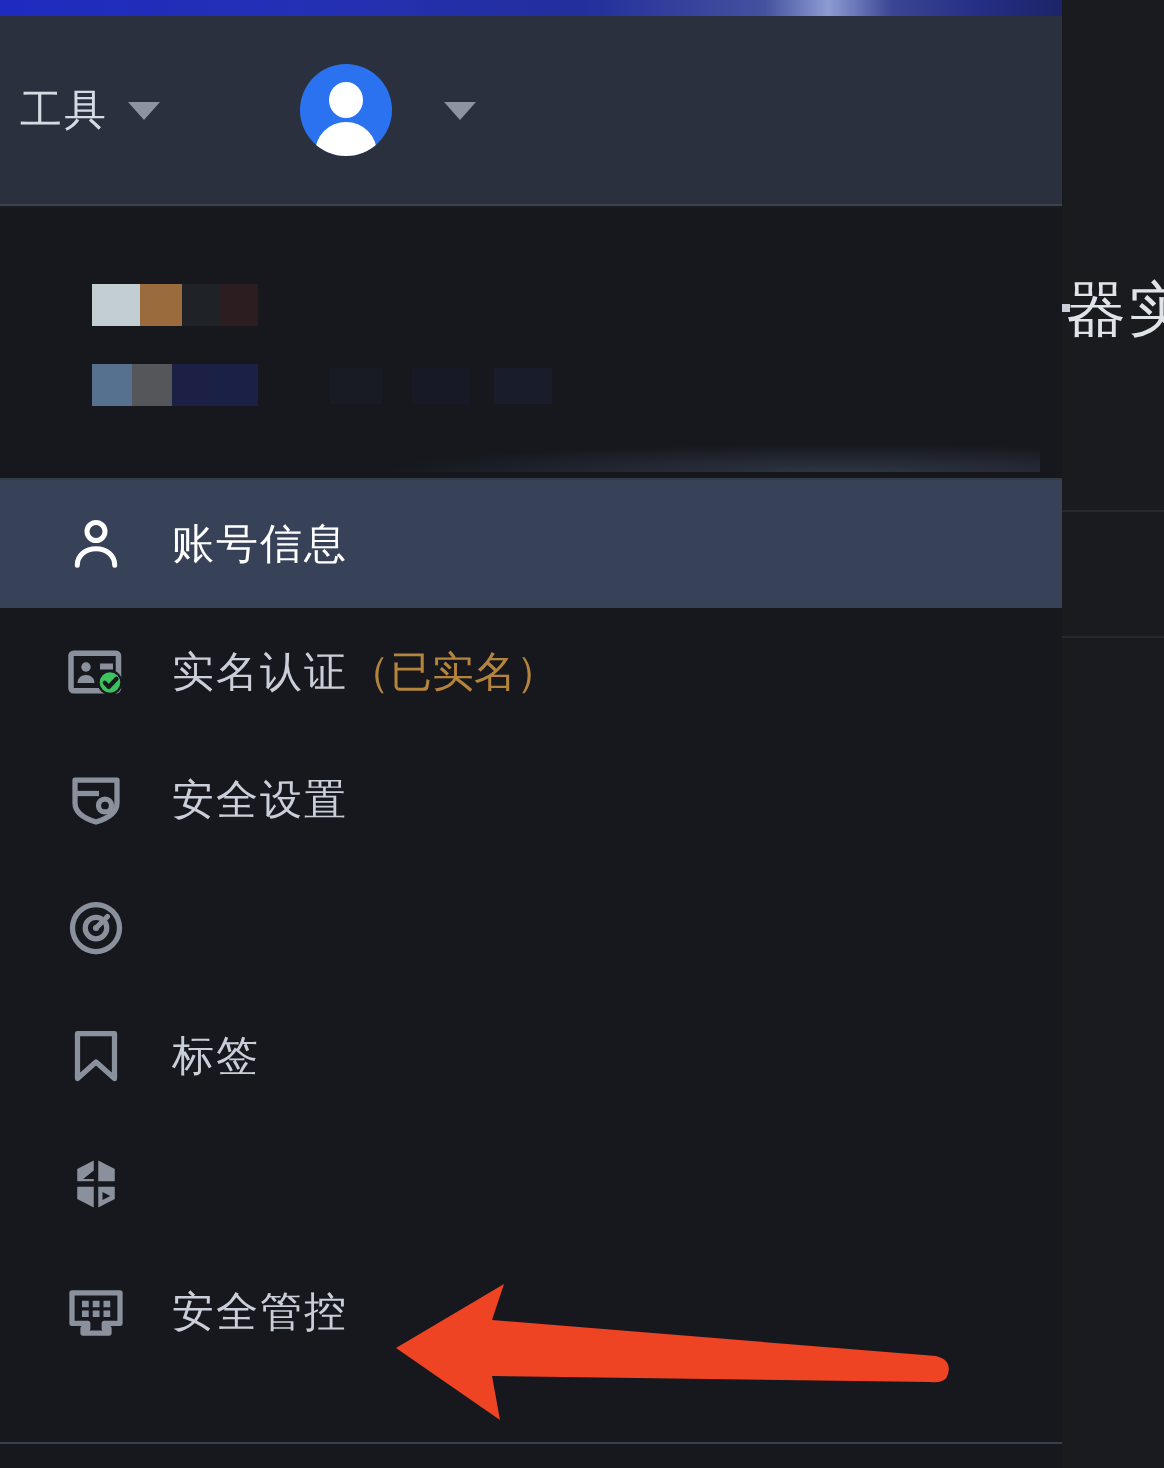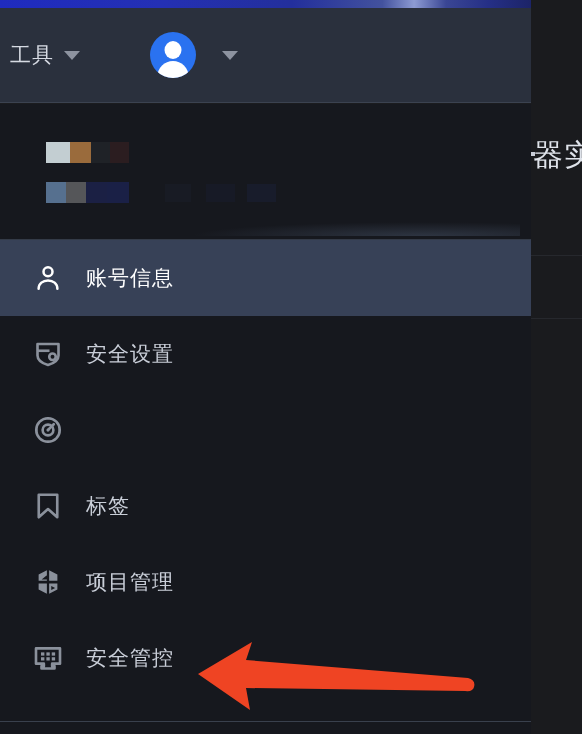--- a/index.html
+++ b/index.html
@@ -168,21 +168,21 @@
 
   
   .menu {
     position: absolute;
     left: 0;
     top: 136px;
     width: 531px;
   }
   .menu-item {
     position: relative;
-    height: 76px;
+    height: 64px;
     display: flex;
     align-items: center;
     padding-left: 30px;
     box-sizing: border-box;
     cursor: pointer;
   }
   .menu-item.active {
     background: #374157;
   }
   .menu-icon {
@@ -333,20 +333,35 @@
       <div class="menu-item active">
         <span class="menu-icon">
           <svg width="30" height="30" viewBox="0 0 24 24" fill="none" stroke="#ffffff" stroke-width="2">
             <circle cx="12" cy="7" r="3.6"></circle>
             <path d="M4.5 20.5c0-4 3.4-6.6 7.5-6.6s7.5 2.6 7.5 6.6" stroke-linecap="round"></path>
           </svg>
         </span>
         <span class="menu-text">账号信息</span>
       </div>
 
+      <div class="menu-item">
+        <span class="menu-icon">
+          <svg width="30" height="30" viewBox="0 0 24 24">
+            <rect x="2" y="4.5" width="19" height="15" rx="1" fill="none" stroke="#8b919c" stroke-width="2.2"></rect>
+            <circle cx="8" cy="10" r="1.9" fill="#8b919c"></circle>
+            <path d="M4.6 16.4c0-2 1.5-3.2 3.4-3.2s3.4 1.2 3.4 3.2" fill="#8b919c"></path>
+            <rect x="13.6" y="8.6" width="5.2" height="2.4" fill="#8b919c"></rect>
+            <circle cx="17.6" cy="16.2" r="5" fill="#16181e"></circle>
+            <circle cx="17.6" cy="16.2" r="4.1" fill="#3cc35d"></circle>
+            <path d="M15.5 16.3l1.6 1.7 3.1-3.3" fill="none" stroke="#16181e" stroke-width="1.7" stroke-linecap="round" stroke-linejoin="round"></path>
+          </svg>
+        </span>
+        <span class="menu-text">实名认证</span>
+        <span class="menu-suffix">（已实名）</span>
+      </div>
 
       <div class="menu-item">
         <span class="menu-icon">
           <svg width="30" height="30" viewBox="0 0 24 24" fill="none" stroke="#8b919c" stroke-width="2.1">
             <path d="M3.6 4h16.8v9.2c0 3.6-3.4 6.1-8.4 7.6-5-1.5-8.4-4-8.4-7.6V4z" stroke-linejoin="round"></path>
             <path d="M3.6 9.4h9.6"></path>
             <circle cx="15.6" cy="14.2" r="2.6"></circle>
           </svg>
         </span>
         <span class="menu-text">安全设置</span>
@@ -379,21 +394,20 @@
         <span class="menu-icon">
           <svg width="30" height="30" viewBox="0 0 24 24">
             <g fill="#8b919c">
               <path d="M11.1 2.6L4.5 6v4.9h6.6V2.6z M11.1 6.6v3.4H6.9z" fill-rule="evenodd"></path>
               <path d="M12.9 2.6L19.5 6v4.9h-6.6V2.6z"></path>
               <path d="M11.1 13.1H4.5V18l6.6 3.4v-8.3z"></path>
               <path d="M12.9 13.1h6.6V18l-6.6 3.4v-8.3z M14.6 15.2v3.2l3.1-1.6z" fill-rule="evenodd"></path>
             </g>
           </svg>
         </span>
-        <span class="menu-text">项目管理</span>
       </div>
 
       <div class="menu-item">
         <span class="menu-icon">
           <svg width="30" height="30" viewBox="0 0 24 24">
             <path d="M2.4 4.3h19.2v12.2h-6.3v2h1.9v1.9H6.8v-1.9h1.9v-2H2.4V4.3z" fill="none" stroke="#8b919c" stroke-width="2.1" stroke-linejoin="round"></path>
             <g fill="#8b919c">
               <rect x="6.4" y="7.5" width="2.7" height="2.6"></rect>
               <rect x="10.7" y="7.5" width="2.7" height="2.6"></rect>
               <rect x="15" y="7.5" width="2.7" height="2.6"></rect>

